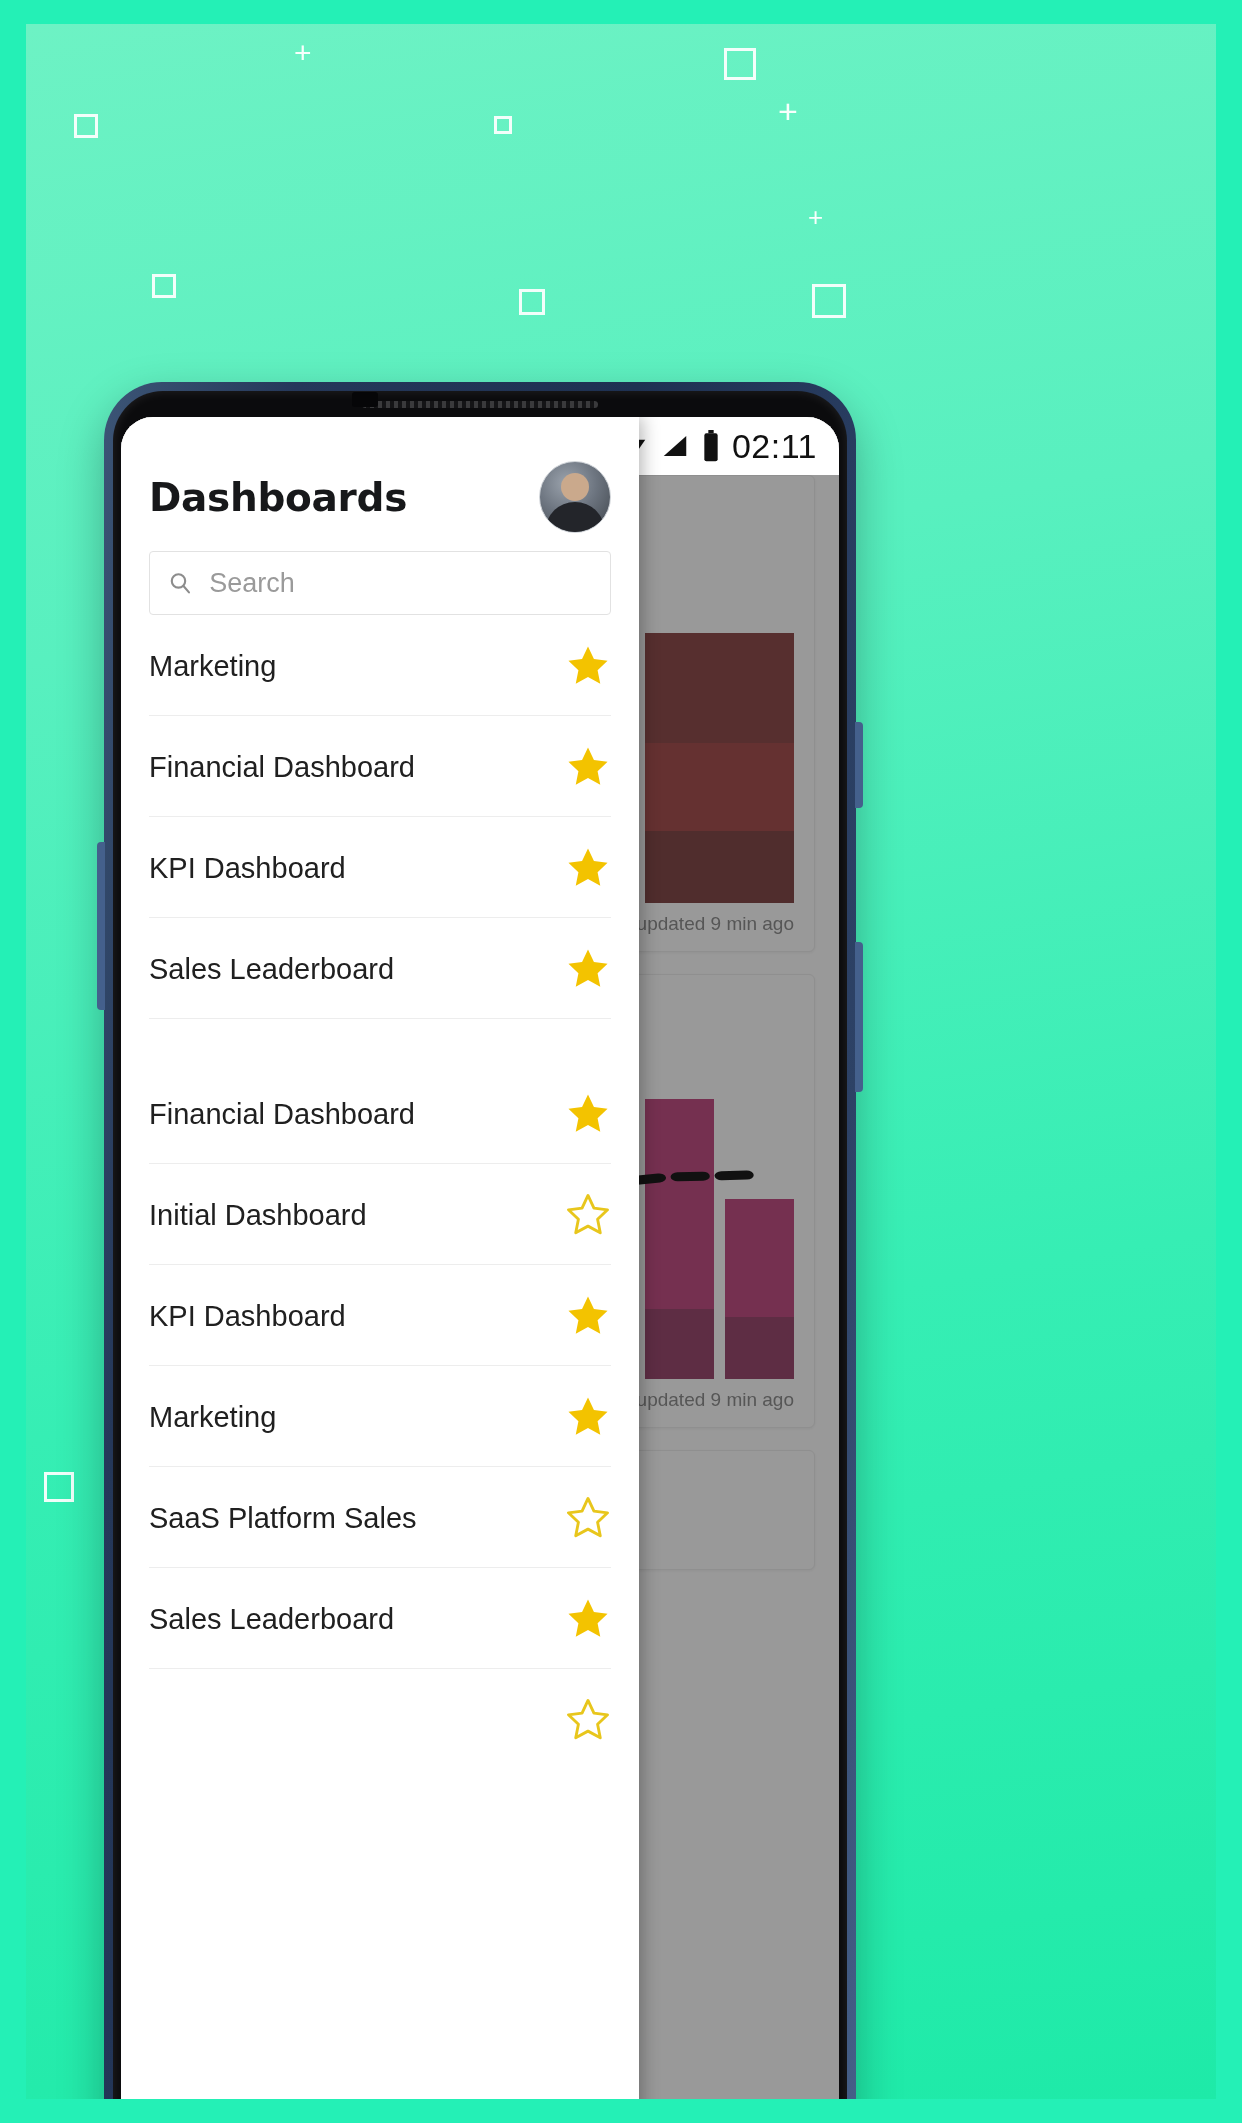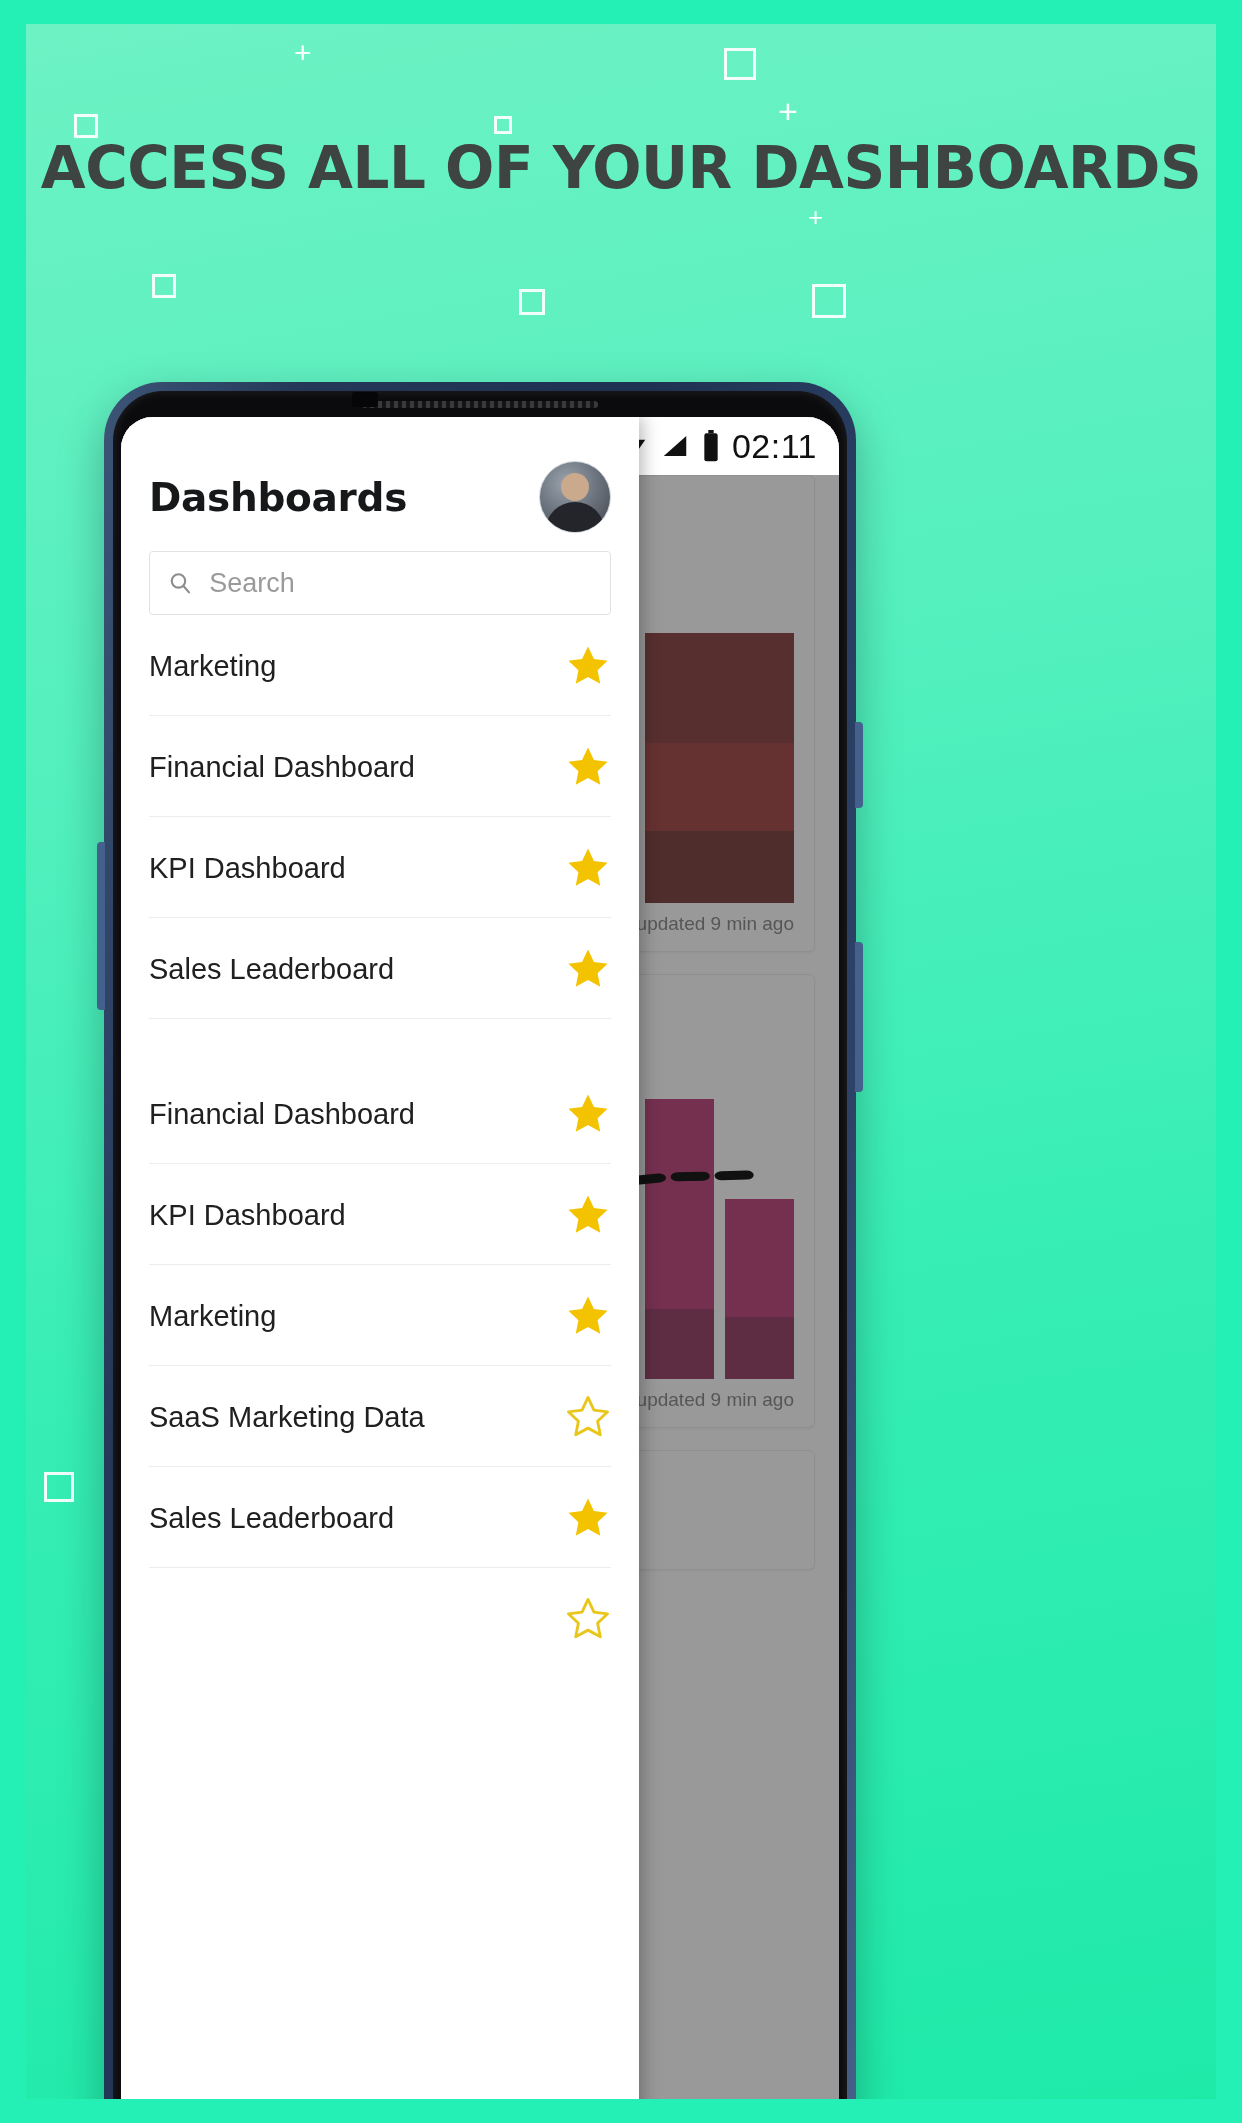--- a/index.html
+++ b/index.html
@@ -153,21 +153,20 @@
   <div class="sq" style="left:468px;top:92px;width:12px;height:12px;"></div>
   <div class="sq" style="left:698px;top:24px;width:26px;height:26px;"></div>
   <div class="sq" style="left:126px;top:250px;width:18px;height:18px;"></div>
   <div class="sq" style="left:493px;top:265px;width:20px;height:20px;"></div>
   <div class="sq" style="left:786px;top:260px;width:28px;height:28px;"></div>
   <div class="sq" style="left:18px;top:1448px;width:24px;height:24px;"></div>
   <div class="plus" style="left:268px;top:14px;font-size:30px;">+</div>
   <div class="plus" style="left:752px;top:70px;font-size:34px;">+</div>
   <div class="plus" style="left:782px;top:180px;font-size:26px;">+</div>
 
-  <div class="headline">ACCESS ALL OF YOUR DASHBOARDS</div>
 
   <div class="phone">
     <div class="btn1"></div>
     <div class="btn2"></div>
     <div class="btn3"></div>
 
     <div class="phone-inner">
       <div class="speaker"></div>
       <div class="cam"></div>
 
@@ -316,33 +315,39 @@
           <div class="spacer"></div>
 
 
           <div class="row">
             <div class="row-label">Financial Dashboard</div>
             <svg class="star" width="46" height="46" viewBox="0 0 24 24">
                 <path d="M12 1.8l3.1 6.6 7.1.9-5.2 4.9 1.4 7.1L12 17.8 5.6 21.3 7 14.2 1.8 9.3l7.1-.9z" fill="#F3C300"></path>
               </svg>
           </div>
           <div class="row">
+            <div class="row-label">Initial Dashboard</div>
+            <svg class="star" width="46" height="46" viewBox="0 0 24 24">
+                <path d="M12 1.8l3.1 6.6 7.1.9-5.2 4.9 1.4 7.1L12 17.8 5.6 21.3 7 14.2 1.8 9.3l7.1-.9z" fill="none" stroke="#E8C61C" stroke-width="1.5" stroke-linejoin="round"></path>
+              </svg>
+          </div>
+          <div class="row">
             <div class="row-label">KPI Dashboard</div>
             <svg class="star" width="46" height="46" viewBox="0 0 24 24">
                 <path d="M12 1.8l3.1 6.6 7.1.9-5.2 4.9 1.4 7.1L12 17.8 5.6 21.3 7 14.2 1.8 9.3l7.1-.9z" fill="#F3C300"></path>
               </svg>
           </div>
           <div class="row">
             <div class="row-label">Marketing</div>
             <svg class="star" width="46" height="46" viewBox="0 0 24 24">
                 <path d="M12 1.8l3.1 6.6 7.1.9-5.2 4.9 1.4 7.1L12 17.8 5.6 21.3 7 14.2 1.8 9.3l7.1-.9z" fill="#F3C300"></path>
               </svg>
           </div>
           <div class="row">
-            <div class="row-label">SaaS Marketing Data</div>
+            <div class="row-label">SaaS Platform Sales</div>
             <svg class="star" width="46" height="46" viewBox="0 0 24 24">
                 <path d="M12 1.8l3.1 6.6 7.1.9-5.2 4.9 1.4 7.1L12 17.8 5.6 21.3 7 14.2 1.8 9.3l7.1-.9z" fill="none" stroke="#E8C61C" stroke-width="1.5" stroke-linejoin="round"></path>
               </svg>
           </div>
           <div class="row">
             <div class="row-label">Sales Leaderboard</div>
             <svg class="star" width="46" height="46" viewBox="0 0 24 24">
                 <path d="M12 1.8l3.1 6.6 7.1.9-5.2 4.9 1.4 7.1L12 17.8 5.6 21.3 7 14.2 1.8 9.3l7.1-.9z" fill="#F3C300"></path>
               </svg>
           </div>

